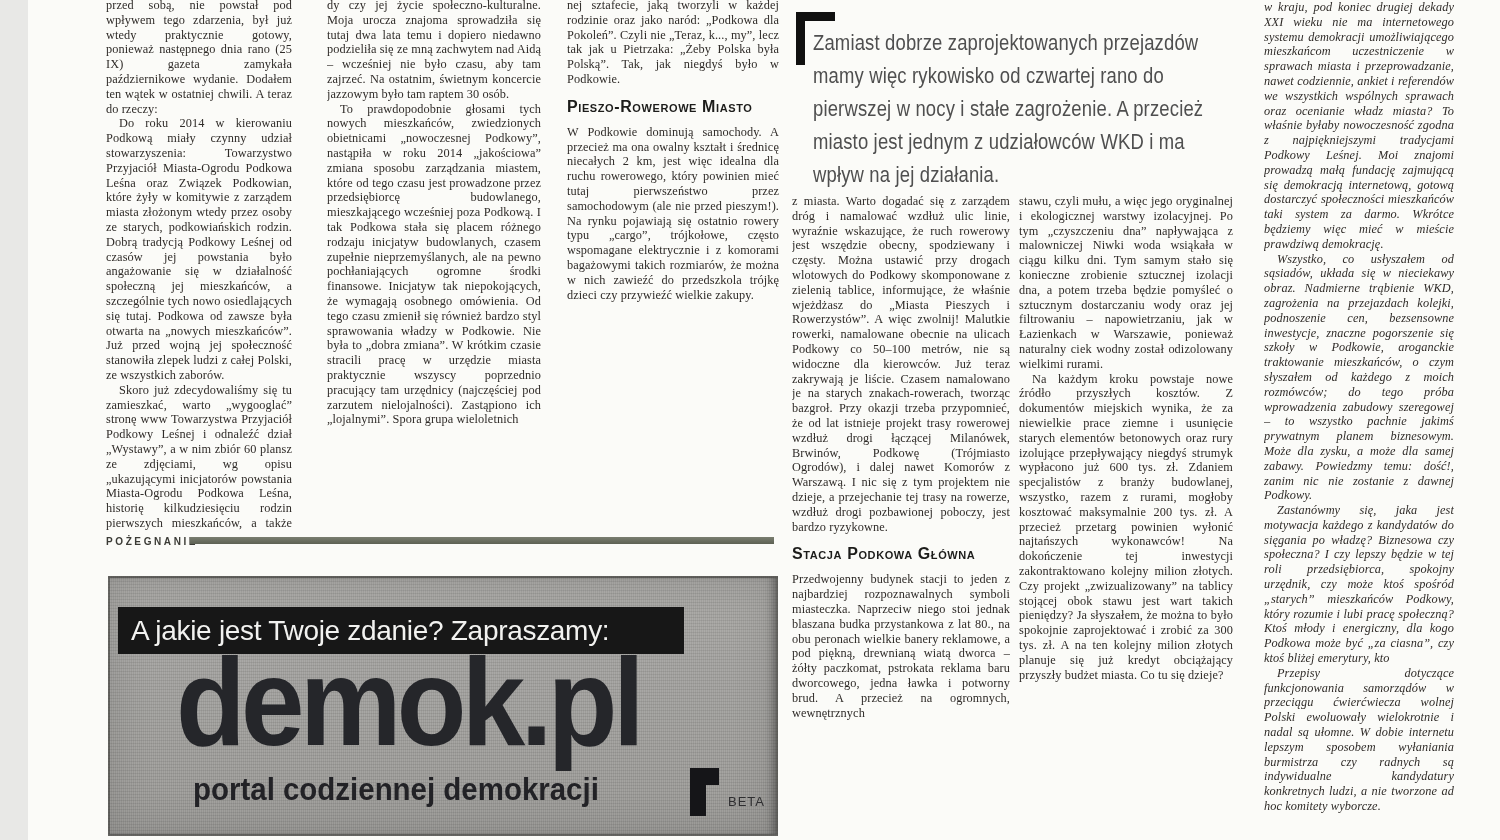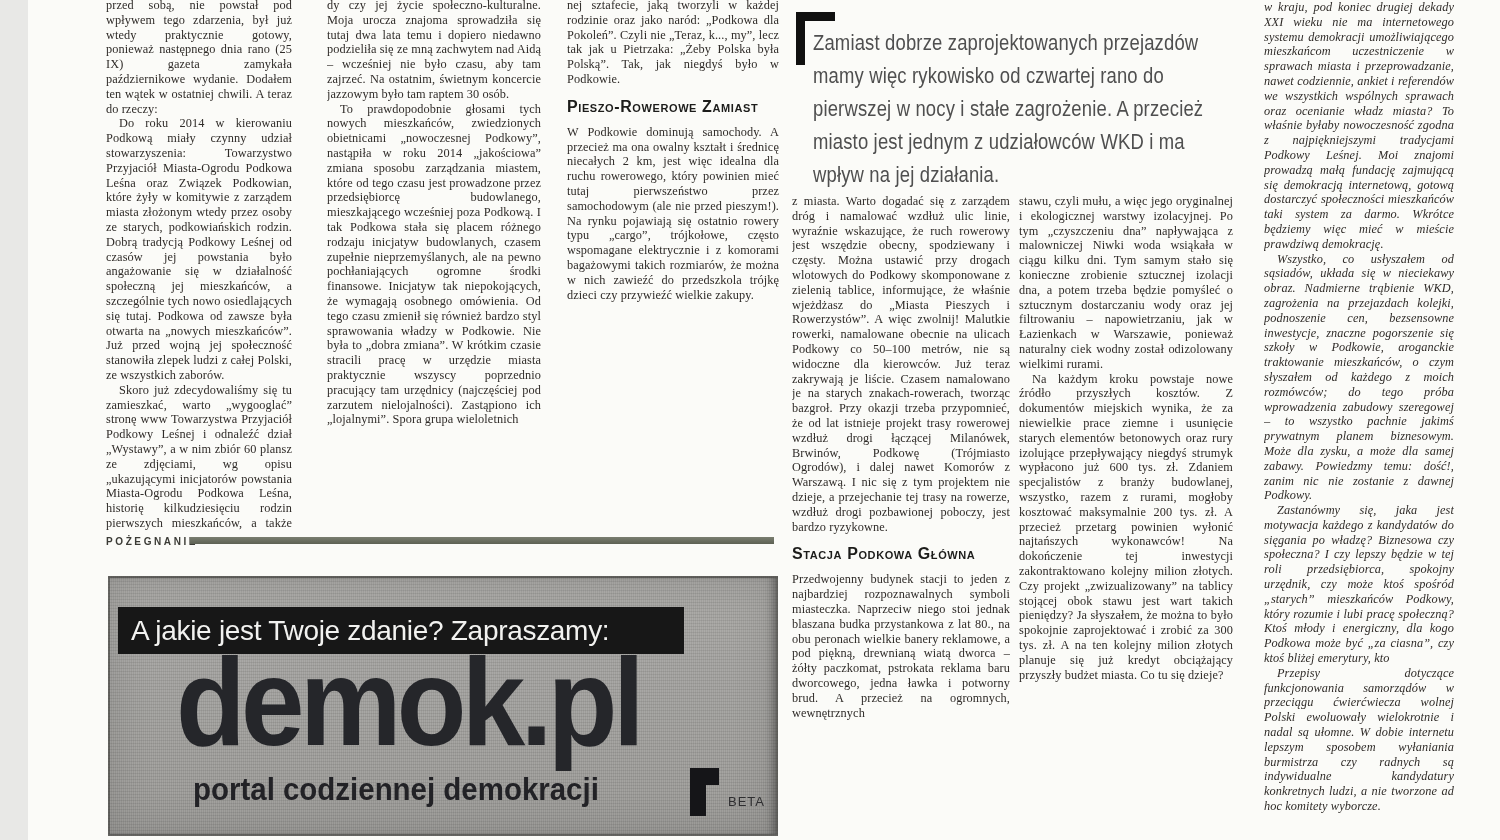--- a/index.html
+++ b/index.html
@@ -93,21 +93,21 @@
     <p class="ind">Skoro już zdecydowaliśmy się tu zamieszkać, warto „wygooglać” stronę www Towarzystwa Przyjaciół Podkowy Leśnej i odnaleźć dział „Wystawy”, a w nim zbiór 60 plansz ze zdjęciami, wg opisu „ukazującymi inicjatorów powstania Miasta-Ogrodu Podkowa Leśna, historię kilkudziesięciu rodzin pierwszych mieszkańców, a także cykle</p>
   </section>
 
   <section class="col c2">
     <p>dy czy jej życie społeczno-kulturalne. Moja urocza znajoma sprowadziła się tutaj dwa lata temu i dopiero niedawno podzieliła się ze mną zachwytem nad Aidą – wcześniej nie było czasu, aby tam zajrzeć. Na ostatnim, świetnym koncercie jazzowym było tam raptem 30 osób.</p>
     <p class="ind">To prawdopodobnie głosami tych nowych mieszkańców, zwiedzionych obietnicami „nowoczesnej Podkowy”, nastąpiła w roku 2014 „jakościowa” zmiana sposobu zarządzania miastem, które od tego czasu jest prowadzone przez przedsiębiorcę budowlanego, mieszkającego wcześniej poza Podkową. I tak Podkowa stała się placem różnego rodzaju inicjatyw budowlanych, czasem zupełnie nieprzemyślanych, ale na pewno pochłaniających ogromne środki finansowe. Inicjatyw tak niepokojących, że wymagają osobnego omówienia. Od tego czasu zmienił się również bardzo styl sprawowania władzy w Podkowie. Nie była to „dobra zmiana”. W krótkim czasie stracili pracę w urzędzie miasta praktycznie wszyscy poprzednio pracujący tam urzędnicy (najczęściej pod zarzutem nielojalności). Zastąpiono ich „lojalnymi”. Spora grupa wieloletnich</p>
   </section>
 
   <section class="col c3">
     <p>nej sztafecie, jaką tworzyli w każdej rodzinie oraz jako naród: „Podkowa dla Pokoleń”. Czyli nie „Teraz, k..., my”, lecz tak jak u Pietrzaka: „Żeby Polska była Polską”. Tak, jak niegdyś było w Podkowie.</p>
-    <h3 class="head">Pieszo-Rowerowe Zamiast</h3>
+    <h3 class="head">Pieszo-Rowerowe Miasto</h3>
     <p>W Podkowie dominują samochody. A przecież ma ona owalny kształt i średnicę niecałych 2 km, jest więc idealna dla ruchu rowerowego, który powinien mieć tutaj pierwszeństwo przez samochodowym (ale nie przed pieszym!). Na rynku pojawiają się ostatnio rowery typu „cargo”, trójkołowe, często wspomagane elektrycznie i z komorami bagażowymi takich rozmiarów, że można w nich zawieźć do przedszkola trójkę dzieci czy przywieźć wielkie zakupy.</p>
   </section>
 
   <div class="quote-bracket"></div>
   <div class="quote-text">Zamiast dobrze zaprojektowanych przejazdów mamy więc rykowisko od czwartej rano do pierwszej w nocy i stałe zagrożenie. A przecież miasto jest jednym z udziałowców WKD i ma wpływ na jej działania.</div>
 
   <section class="col c4">
     <p>z miasta. Warto dogadać się z zarządem dróg i namalować wzdłuż ulic linie, wyraźnie wskazujące, że ruch rowerowy jest wszędzie obecny, spodziewany i częsty. Można ustawić przy drogach wlotowych do Podkowy skomponowane z zielenią tablice, informujące, że właśnie wjeżdżasz do „Miasta Pieszych i Rowerzystów”. A więc zwolnij! Malutkie rowerki, namalowane obecnie na ulicach Podkowy co 50–100 metrów, nie są widoczne dla kierowców. Już teraz zakrywają je liście. Czasem namalowano je na starych znakach-rowerach, tworząc bazgroł. Przy okazji trzeba przypomnieć, że od lat istnieje projekt trasy rowerowej wzdłuż drogi łączącej Milanówek, Brwinów, Podkowę (Trójmiasto Ogrodów), i dalej nawet Komorów z Warszawą. I nic się z tym projektem nie dzieje, a przejechanie tej trasy na rowerze, wzdłuż drogi pozbawionej poboczy, jest bardzo ryzykowne.</p>
     <h3 class="head">Stacja Podkowa Główna</h3>
     <p>Przedwojenny budynek stacji to jeden z najbardziej rozpoznawalnych symboli miasteczka. Naprzeciw niego stoi jednak blaszana budka przystankowa z lat 80., na obu peronach wielkie banery reklamowe, a pod piękną, drewnianą wiatą dworca – żółty paczkomat, pstrokata reklama baru dworcowego, jedna ławka i potworny brud. A przecież na ogromnych, wewnętrznych</p>

